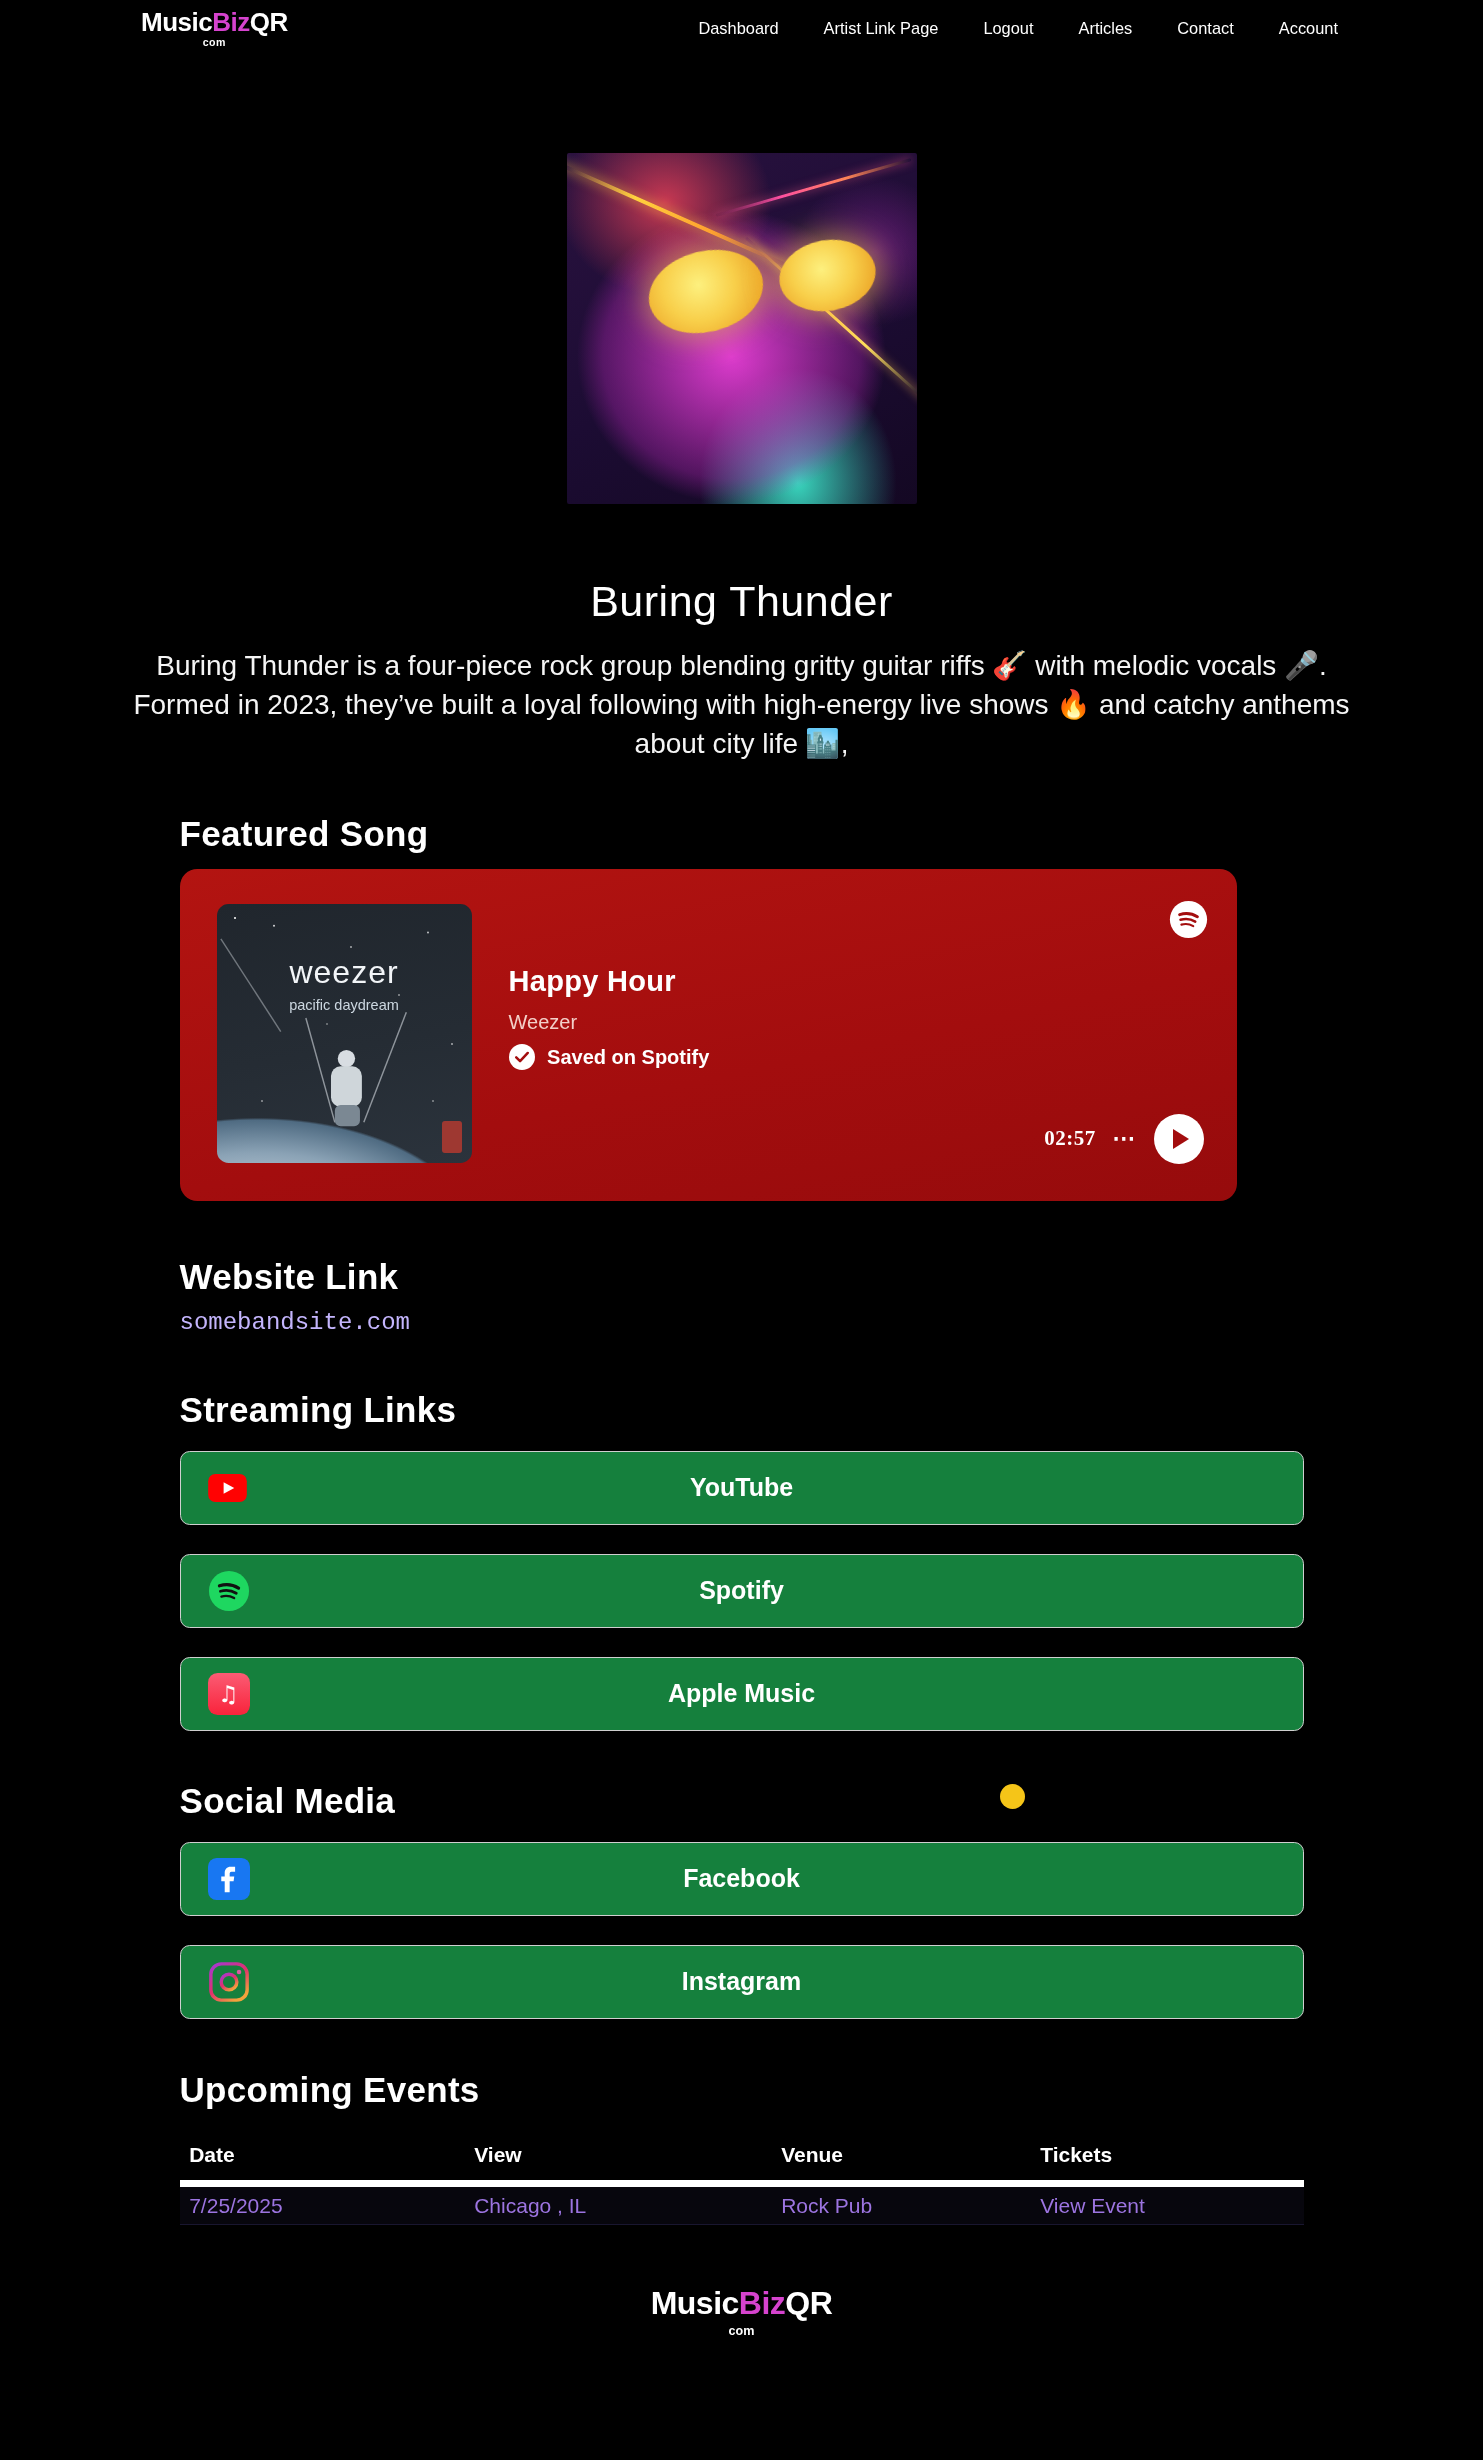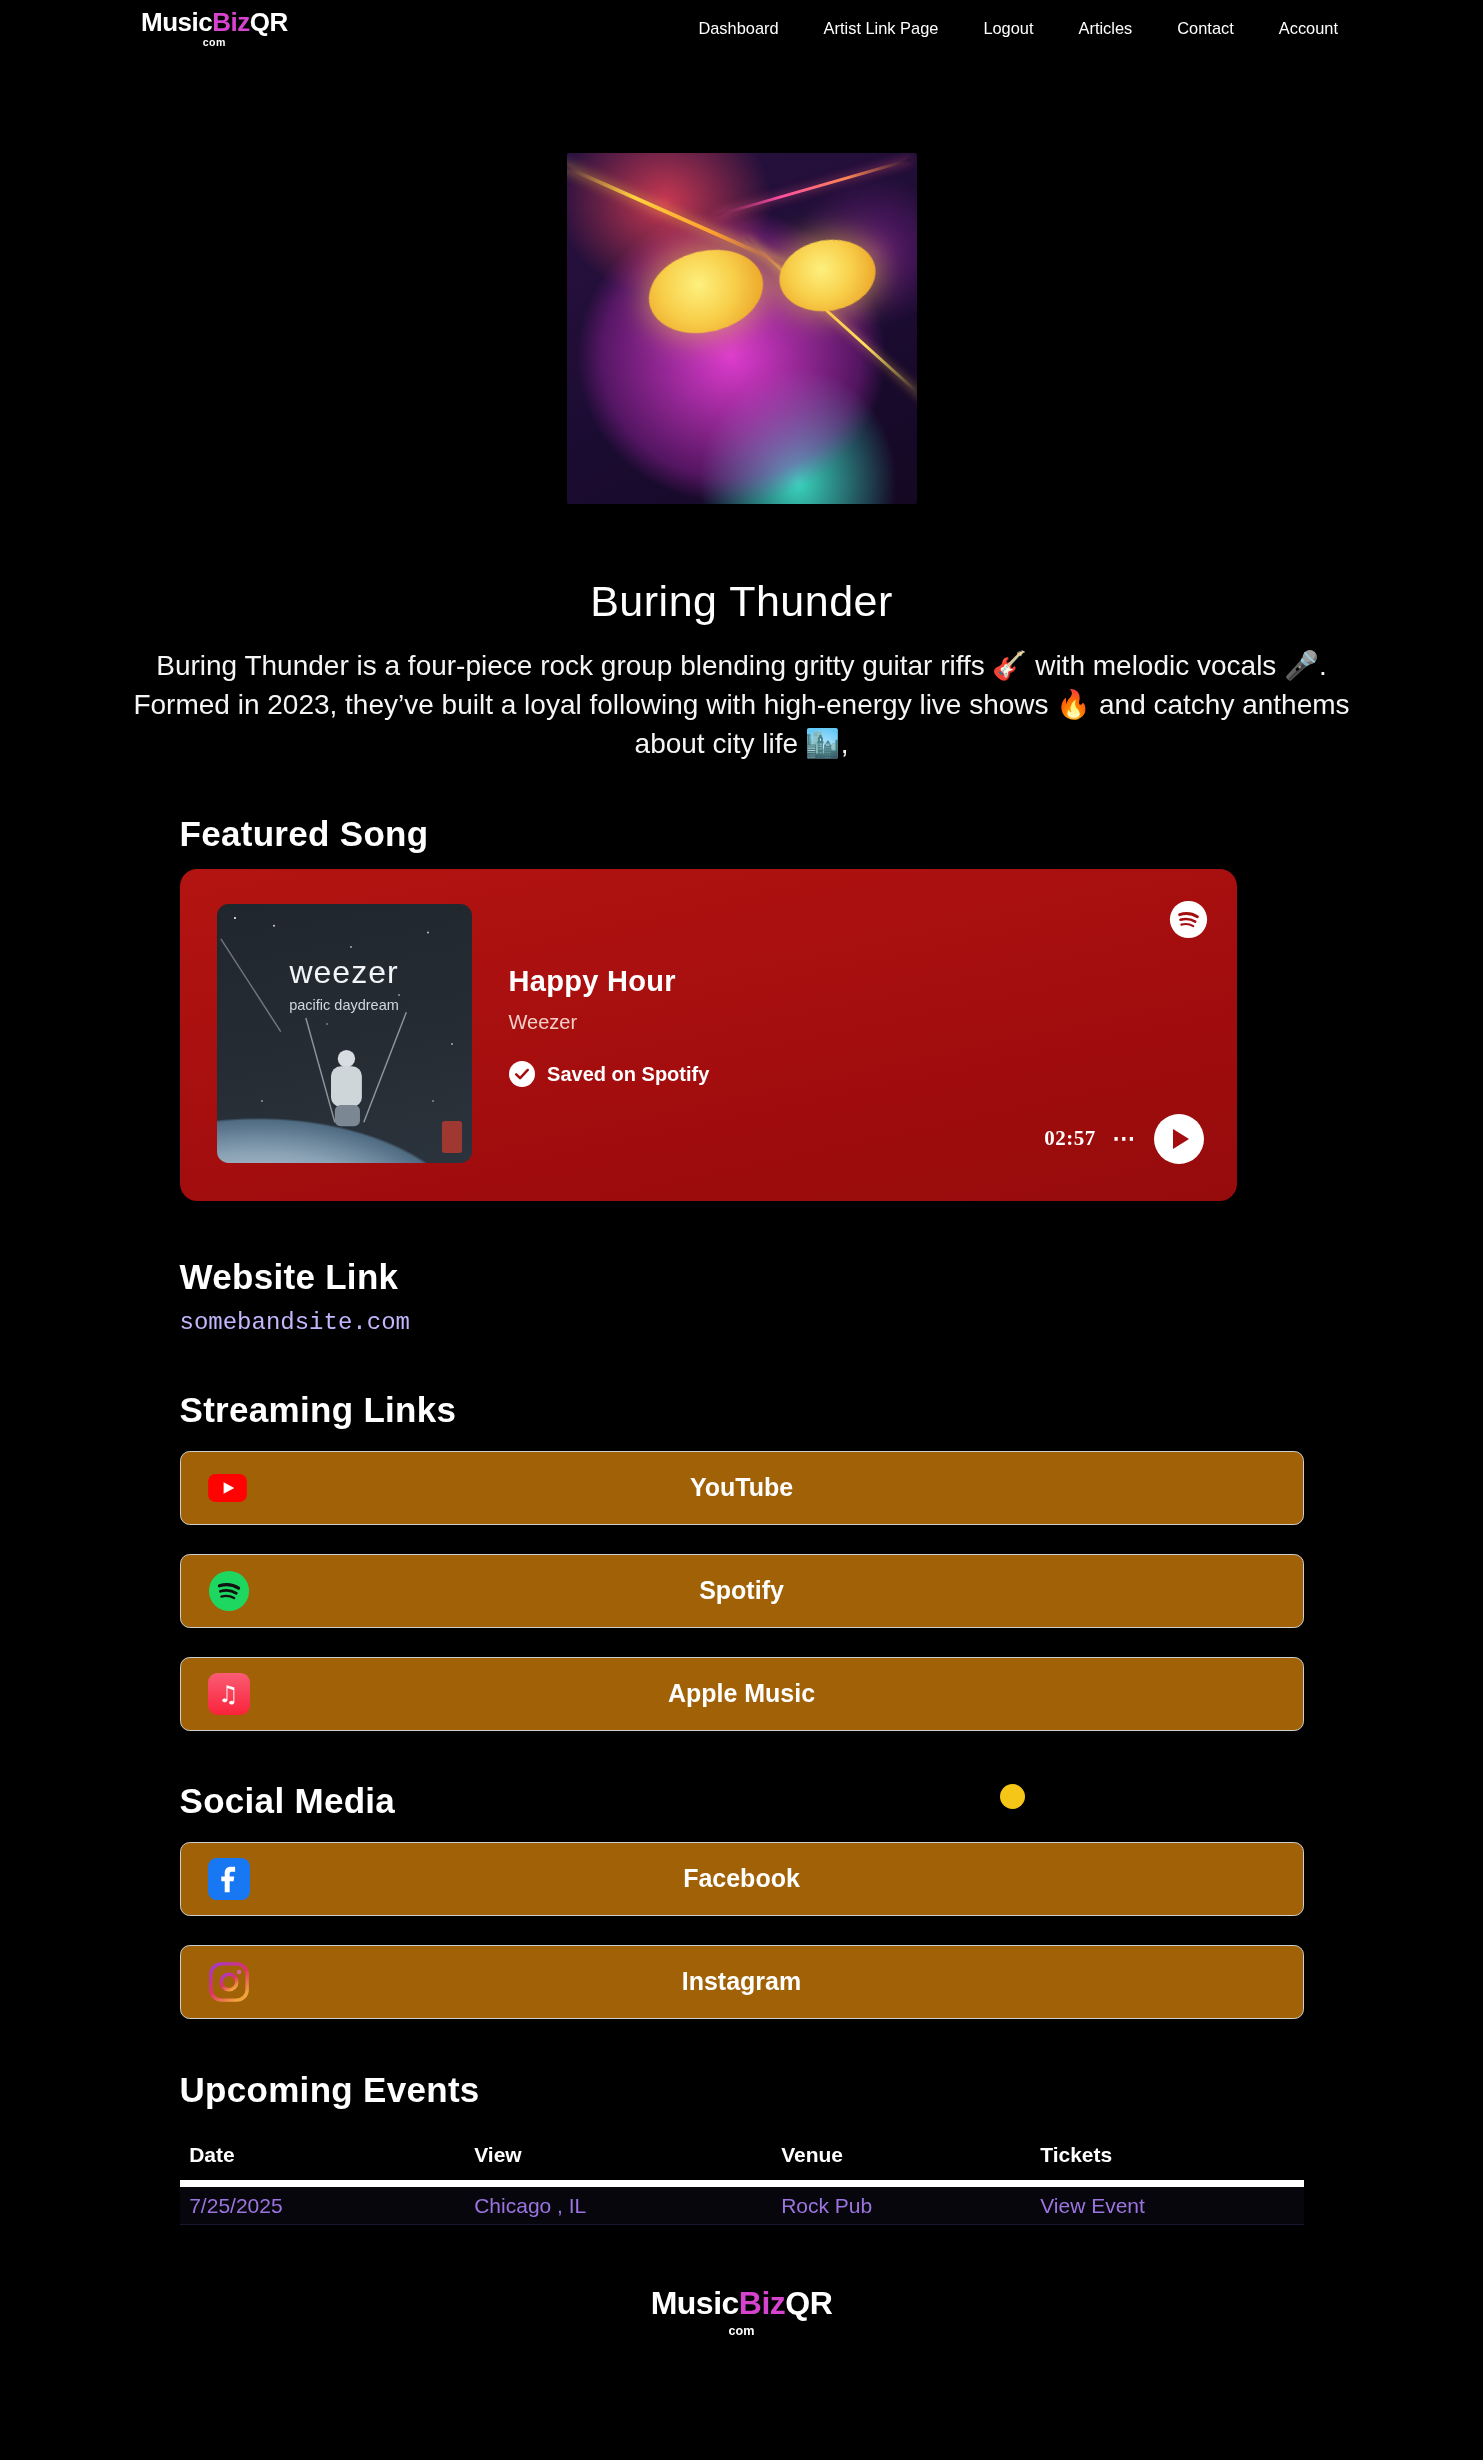--- a/index.html
+++ b/index.html
@@ -87,40 +87,40 @@
   .album-brand { position: absolute; top: 50px; width: 100%; text-align: center;
     font-size: 32px; color: #f2f5f8; letter-spacing: 1px; font-weight: 400; }
   .album-sub { position: absolute; top: 93px; width: 100%; text-align: center; font-size: 14.5px; color: #ccd7e0; }
   .album svg.swing { position: absolute; inset: 0; }
   .stamp { position: absolute; right: 9.7px; bottom: 9.7px; width: 20px; height: 32px;
     background: #b33a30; border-radius: 2.9px; opacity: 0.85; }
 
   .song-info { position: absolute; left: 329px; top: 96px; }
   .song-title { font-size: 29px; font-weight: 700; letter-spacing: 0.3px; }
   .song-artist { margin-top: 13.5px; font-size: 20px; color: #f3cfc8; }
-  .saved { margin-top: 27px; display: flex; align-items: center; gap: 12.6px; }
+  .saved { margin-top: 10px; display: flex; align-items: center; gap: 12.6px; }
   .saved-text { font-size: 20px; font-weight: 700; }
 
   .spotify-corner { position: absolute; right: 29px; top: 31px; }
   .embed-controls { position: absolute; right: 33px; bottom: 37px; display: flex; align-items: center; gap: 16.4px; }
   .time { font-size: 21px; font-weight: 700; letter-spacing: 0.5px; font-family: Liberation Serif, serif; }
   .dots { font-size: 23px; font-weight: 700; letter-spacing: 1.9px; cursor: pointer; }
   .play { width: 50px; height: 50px; border-radius: 50%; background: #fff;
     display: flex; align-items: center; justify-content: center; cursor: pointer; }
   .play-tri { width: 0; height: 0; border-left: 16.4px solid #a30d0e;
     border-top: 10.6px solid transparent; border-bottom: 10.6px solid transparent; margin-left: 4.8px; }
 
   
   .site-link { display: inline-block; margin-top: 11.6px; font-size: 24px; color: #c4b5fd; text-decoration: none; cursor: pointer; font-family: Liberation Mono, monospace; }
 
   
   .btn-list { margin-top: 21px; display: flex; flex-direction: column; gap: 29px; }
   .link-btn {
     position: relative; height: 74px; width: 1124px;
-    border: 1px solid #cfcfcf; border-radius: 9.7px; background: #a16207;
+    border: 1px solid #cfcfcf; border-radius: 9.7px; background: #15803d;
     display: flex; align-items: center; justify-content: center; cursor: pointer;
   }
   .link-btn .btn-icon { position: absolute; left: 27px; top: 50%; transform: translateY(-50%);
     display: flex; align-items: center; justify-content: center; }
   .link-btn .btn-label { font-size: 25px; font-weight: 700; color: #fff; }
   .am-icon { width: 42px; height: 42px; border-radius: 9.7px;
     background: linear-gradient(180deg, #fa5c74 0%, #f9233b 100%);
     display: flex; align-items: center; justify-content: center; }
   .am-note { font-family: "DejaVu Sans", sans-serif; font-size: 23px; color: #fff; }
   .fb-icon { width: 42px; height: 42px; }

